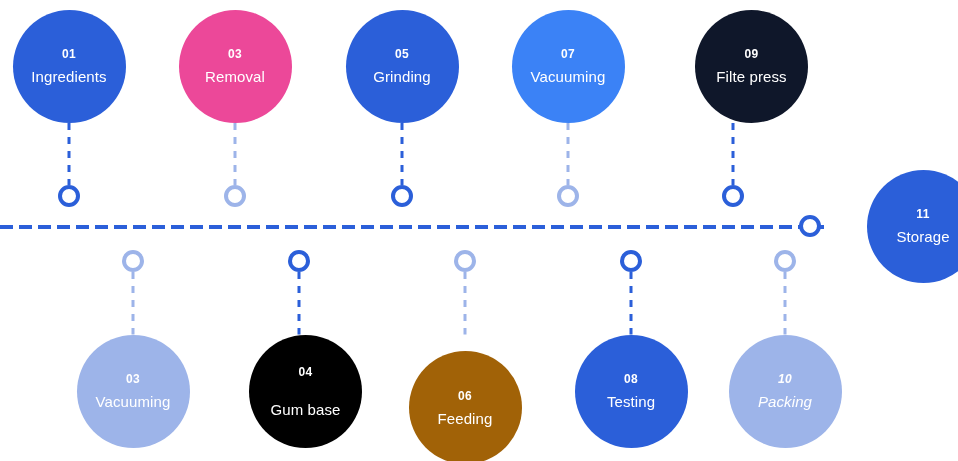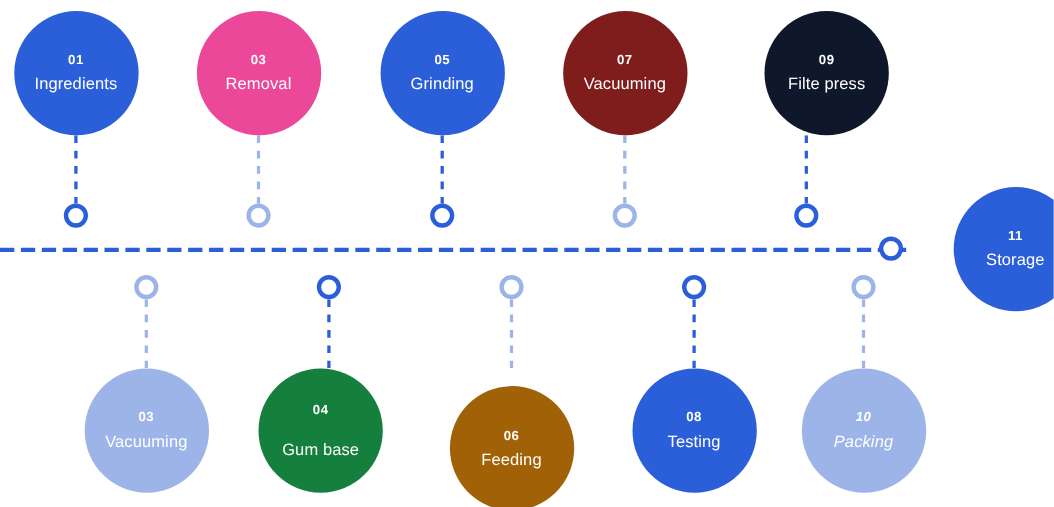--- a/index.html
+++ b/index.html
@@ -116,21 +116,21 @@
       <div class="node" style="width: 113px; height: 113px; left: 178.5px; top: 9.5px; background: #ec4899;">
         <div class="num">03</div>
         <div class="label">Removal</div>
       </div>
       <div class="stub" style="left: 297px; top: 272px; height: 62.5px;">
         <svg width="4" height="62.5" viewBox="0 0 4 62.5">
           <line x1="2" y1="0" x2="2" y2="62.5" stroke="#2B5FD9" stroke-width="3" stroke-dasharray="7 7"></line>
         </svg>
       </div>
       <div class="ring" style="left: 288px; top: 250px; border-color: rgb(43, 95, 217);"></div>
-      <div class="node" style="width: 113px; height: 113px; left: 235px; top: 334.5px; background: #15803d; gap: 15px;">
+      <div class="node" style="width: 113px; height: 113px; left: 249px; top: 334.5px; background: #000000; gap: 15px;">
         <div class="num">04</div>
         <div class="label">Gum base</div>
       </div>
       <div class="stub" style="left: 400px; top: 122.5px; height: 62.5px;">
         <svg width="4" height="62.5" viewBox="0 0 4 62.5">
           <line x1="2" y1="0" x2="2" y2="62.5" stroke="#2B5FD9" stroke-width="3" stroke-dasharray="7 7"></line>
         </svg>
       </div>
       <div class="ring" style="left: 391px; top: 185px; border-color: rgb(43, 95, 217);"></div>
       <div class="node" style="width: 113px; height: 113px; left: 345.5px; top: 9.5px; background: rgb(43, 95, 217); text-align: right;">
@@ -146,21 +146,21 @@
       <div class="node" style="width: 113px; height: 113px; left: 408.5px; top: 351px; background: #a16207;">
         <div class="num">06</div>
         <div class="label">Feeding</div>
       </div>
       <div class="stub" style="left: 566px; top: 122.5px; height: 62.5px;">
         <svg width="4" height="62.5" viewBox="0 0 4 62.5">
           <line x1="2" y1="0" x2="2" y2="62.5" stroke="#9DB4E9" stroke-width="3" stroke-dasharray="7 7"></line>
         </svg>
       </div>
       <div class="ring" style="left: 557px; top: 185px; border-color: rgb(157, 180, 233);"></div>
-      <div class="node" style="width: 113px; height: 113px; left: 511.5px; top: 9.5px; background: #7f1d1d; text-align: right;">
+      <div class="node" style="width: 113px; height: 113px; left: 511.5px; top: 9.5px; background: #3b82f6; text-align: right;">
         <div class="num">07</div>
         <div class="label">Vacuuming</div>
       </div>
       <div class="stub" style="left: 629px; top: 272px; height: 62.5px;">
         <svg width="4" height="62.5" viewBox="0 0 4 62.5">
           <line x1="2" y1="0" x2="2" y2="62.5" stroke="#2B5FD9" stroke-width="3" stroke-dasharray="7 7"></line>
         </svg>
       </div>
       <div class="ring" style="left: 620px; top: 250px; border-color: rgb(43, 95, 217);"></div>
       <div class="node" style="width: 113px; height: 113px; left: 574.5px; top: 334.5px; background: rgb(43, 95, 217); text-align: center;">

